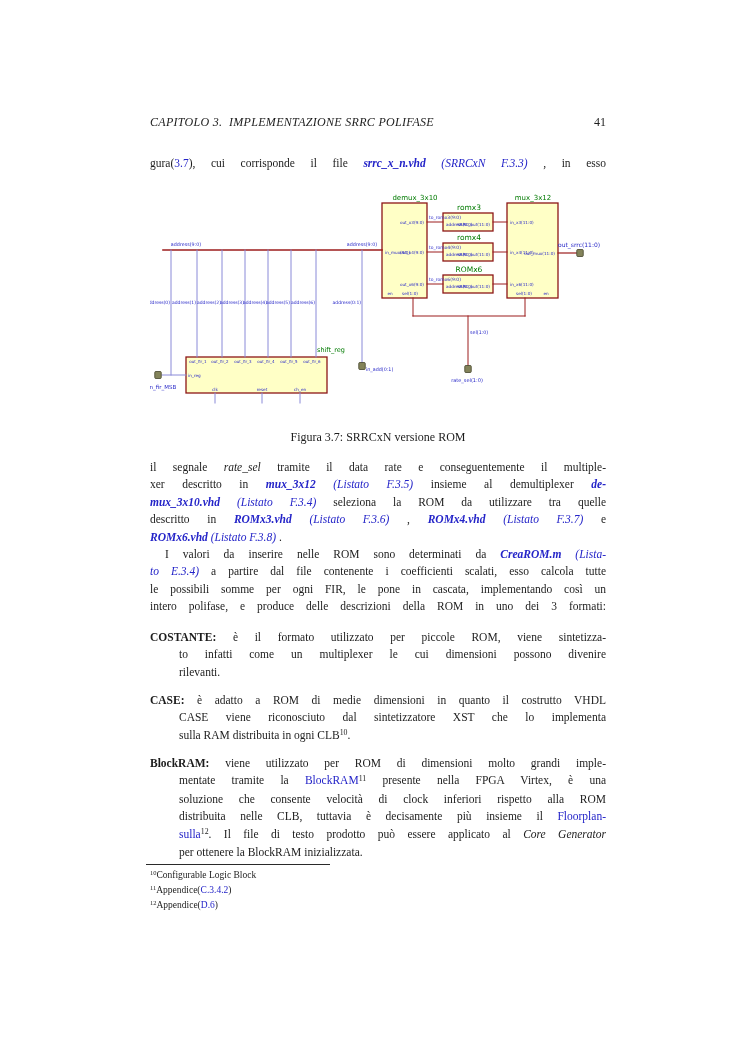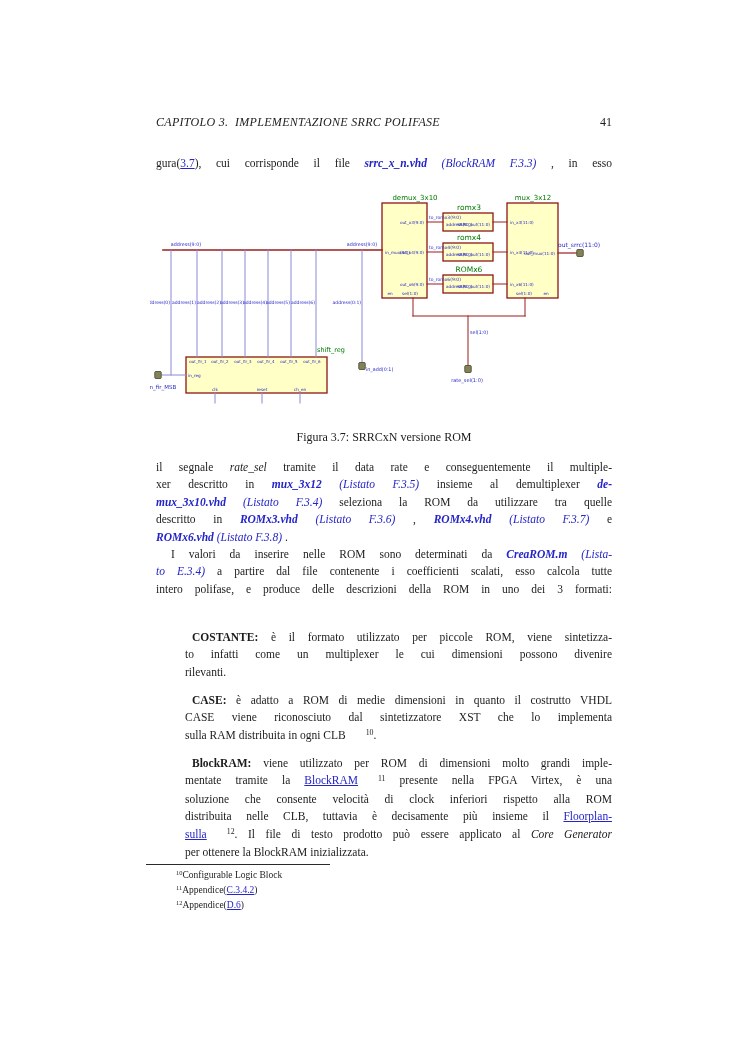--- a/index.html
+++ b/index.html
@@ -1,51 +1,51 @@
 <!DOCTYPE html>
 <html><head>
 <meta charset="utf-8">
 <style>
   html,body{margin:0;padding:0;background:#ffffff;}
   .page{position:relative;width:746px;height:1055px;background:#ffffff;
         font-family:"Liberation Serif",serif;color:#1c1c1c;overflow:hidden;}
   .abs{position:absolute;}
-  .col{left:156px;width:456px;font-size:11.5px;line-height:17.4px;}
+  .col{left:150px;width:456px;font-size:11.5px;line-height:17.4px;}
   .rline{text-align:justify;text-align-last:justify;}
   .rline.noj{text-align-last:left;}
   .seg-i{font-style:italic;}
   .seg-b{font-weight:bold;}
-  .seg-l{color:#2424c8;text-decoration:underline;}
+  .seg-l{color:#2424c8;}
   .seg-il{color:#2424c8;font-style:italic;}
   .seg-bil{color:#2424c8;font-style:italic;font-weight:bold;margin-top:32px;}
-  .seg-sup{font-size:68%;position:relative;top:-0.45em;margin-left:20px;}
+  .seg-sup{font-size:68%;position:relative;top:-0.45em;}
   .hdr{top:114px;display:flex;justify-content:space-between;font-size:12px;}
   .hdr .title{font-style:italic;white-space:pre;letter-spacing:0.3px;}
   .caption{top:429px;text-align:left;text-align-last:center;font-size:12px;}
   .indent-first .rline:first-child{text-indent:15px;}
   .item{padding-left:29px;box-sizing:border-box;}
-  .item .rline:first-child{text-indent:-29px;margin-left:36px;}
+  .item .rline:first-child{text-indent:-29px;}
   .footnotes{top:868px;font-size:9.5px;line-height:15px;}
   .footnotes .rline{text-align:left;text-align-last:left;}
   .footrule{top:864px;left:146px;width:184px;height:1px;background:#2a2a2a;}
   #fig-svg{position:absolute;left:150px;top:190px;}
   #fig-svg text{font-family:"DejaVu Sans",sans-serif;}
 </style>
 </head>
 <body>
 
 <div class="page">
 
   <div class="abs col hdr">
     <span class="title">CAPITOLO 3.  IMPLEMENTAZIONE SRRC POLIFASE</span>
     <span>41</span>
   </div>
 
   <div class="abs col" style="top:155px">
-      <div class="rline"><span class="seg-p">gura(</span><span class="seg-l">3.7</span><span class="seg-p">), cui corrisponde il file </span><span class="seg-bil">srrc_x_n.vhd</span><span class="seg-p"> </span><span class="seg-il">(BlockRAM F.3.3)</span><span class="seg-p"> , in esso</span></div>
+      <div class="rline"><span class="seg-p">gura(</span><span class="seg-l">3.7</span><span class="seg-p">), cui corrisponde il file </span><span class="seg-bil">srrc_x_n.vhd</span><span class="seg-p"> </span><span class="seg-il">(SRRCxN F.3.3)</span><span class="seg-p"> , in esso</span></div>
     </div>
 
   <svg id="fig-svg" width="460" height="235" viewBox="150 190 460 235">
       <rect x="186" y="357" width="141" height="36" fill="#ffffc6" stroke="#8d1616" stroke-width="1.3"></rect>
       <rect x="382" y="203" width="45" height="95" fill="#ffffc6" stroke="#8d1616" stroke-width="1.3"></rect>
       <rect x="443" y="213" width="50" height="18" fill="#ffffc6" stroke="#8d1616" stroke-width="1.3"></rect>
       <rect x="443" y="243" width="50" height="18" fill="#ffffc6" stroke="#8d1616" stroke-width="1.3"></rect>
       <rect x="443" y="275" width="50" height="18" fill="#ffffc6" stroke="#8d1616" stroke-width="1.3"></rect>
       <rect x="507" y="203" width="51" height="95" fill="#ffffc6" stroke="#8d1616" stroke-width="1.3"></rect>
       <line x1="163" y1="250" x2="382" y2="250" stroke="#9c1d1d" stroke-width="1.6" stroke-linecap="square"></line>
@@ -135,20 +135,21 @@
   <div class="abs col" style="top:459px">
       <div class="rline"><span class="seg-p">il segnale </span><span class="seg-i">rate_sel</span><span class="seg-p"> tramite il data rate e conseguentemente il multiple-</span></div>
       <div class="rline"><span class="seg-p">xer descritto in </span><span class="seg-bil">mux_3x12</span><span class="seg-p"> </span><span class="seg-il">(Listato F.3.5)</span><span class="seg-p"> insieme al demultiplexer </span><span class="seg-bil">de-</span></div>
       <div class="rline"><span class="seg-bil">mux_3x10.vhd</span><span class="seg-p"> </span><span class="seg-il">(Listato F.3.4)</span><span class="seg-p"> seleziona la ROM da utilizzare tra quelle</span></div>
       <div class="rline"><span class="seg-p">descritto in </span><span class="seg-bil">ROMx3.vhd</span><span class="seg-p"> </span><span class="seg-il">(Listato F.3.6)</span><span class="seg-p"> , </span><span class="seg-bil">ROMx4.vhd</span><span class="seg-p"> </span><span class="seg-il">(Listato F.3.7)</span><span class="seg-p"> e</span></div>
       <div class="rline noj"><span class="seg-bil">ROMx6.vhd</span><span class="seg-p"> </span><span class="seg-il">(Listato F.3.8)</span><span class="seg-p"> .</span></div>
     </div>
   <div class="abs col indent-first" style="top:546px">
       <div class="rline"><span class="seg-p">I valori da inserire nelle ROM sono determinati da </span><span class="seg-bil">CreaROM.m</span><span class="seg-p"> </span><span class="seg-il">(Lista-</span></div>
       <div class="rline"><span class="seg-il">to E.3.4)</span><span class="seg-p"> a partire dal file contenente i coefficienti scalati, esso calcola tutte</span></div>
+      <div class="rline"><span class="seg-p">le possibili somme per ogni FIR, le pone in cascata, implementando così un</span></div>
       <div class="rline"><span class="seg-p">intero polifase, e produce delle descrizioni della ROM in uno dei 3 formati:</span></div>
     </div>
 
   <div class="abs col item" style="top:629px">
       <div class="rline"><span class="seg-b">COSTANTE:</span><span class="seg-p"> è il formato utilizzato per piccole ROM, viene sintetizza-</span></div>
       <div class="rline"><span class="seg-p">to infatti come un multiplexer le cui dimensioni possono divenire</span></div>
       <div class="rline noj"><span class="seg-p">rilevanti.</span></div>
     </div>
   <div class="abs col item" style="top:692px">
       <div class="rline"><span class="seg-b">CASE:</span><span class="seg-p"> è adatto a ROM di medie dimensioni in quanto il costrutto VHDL</span></div>

